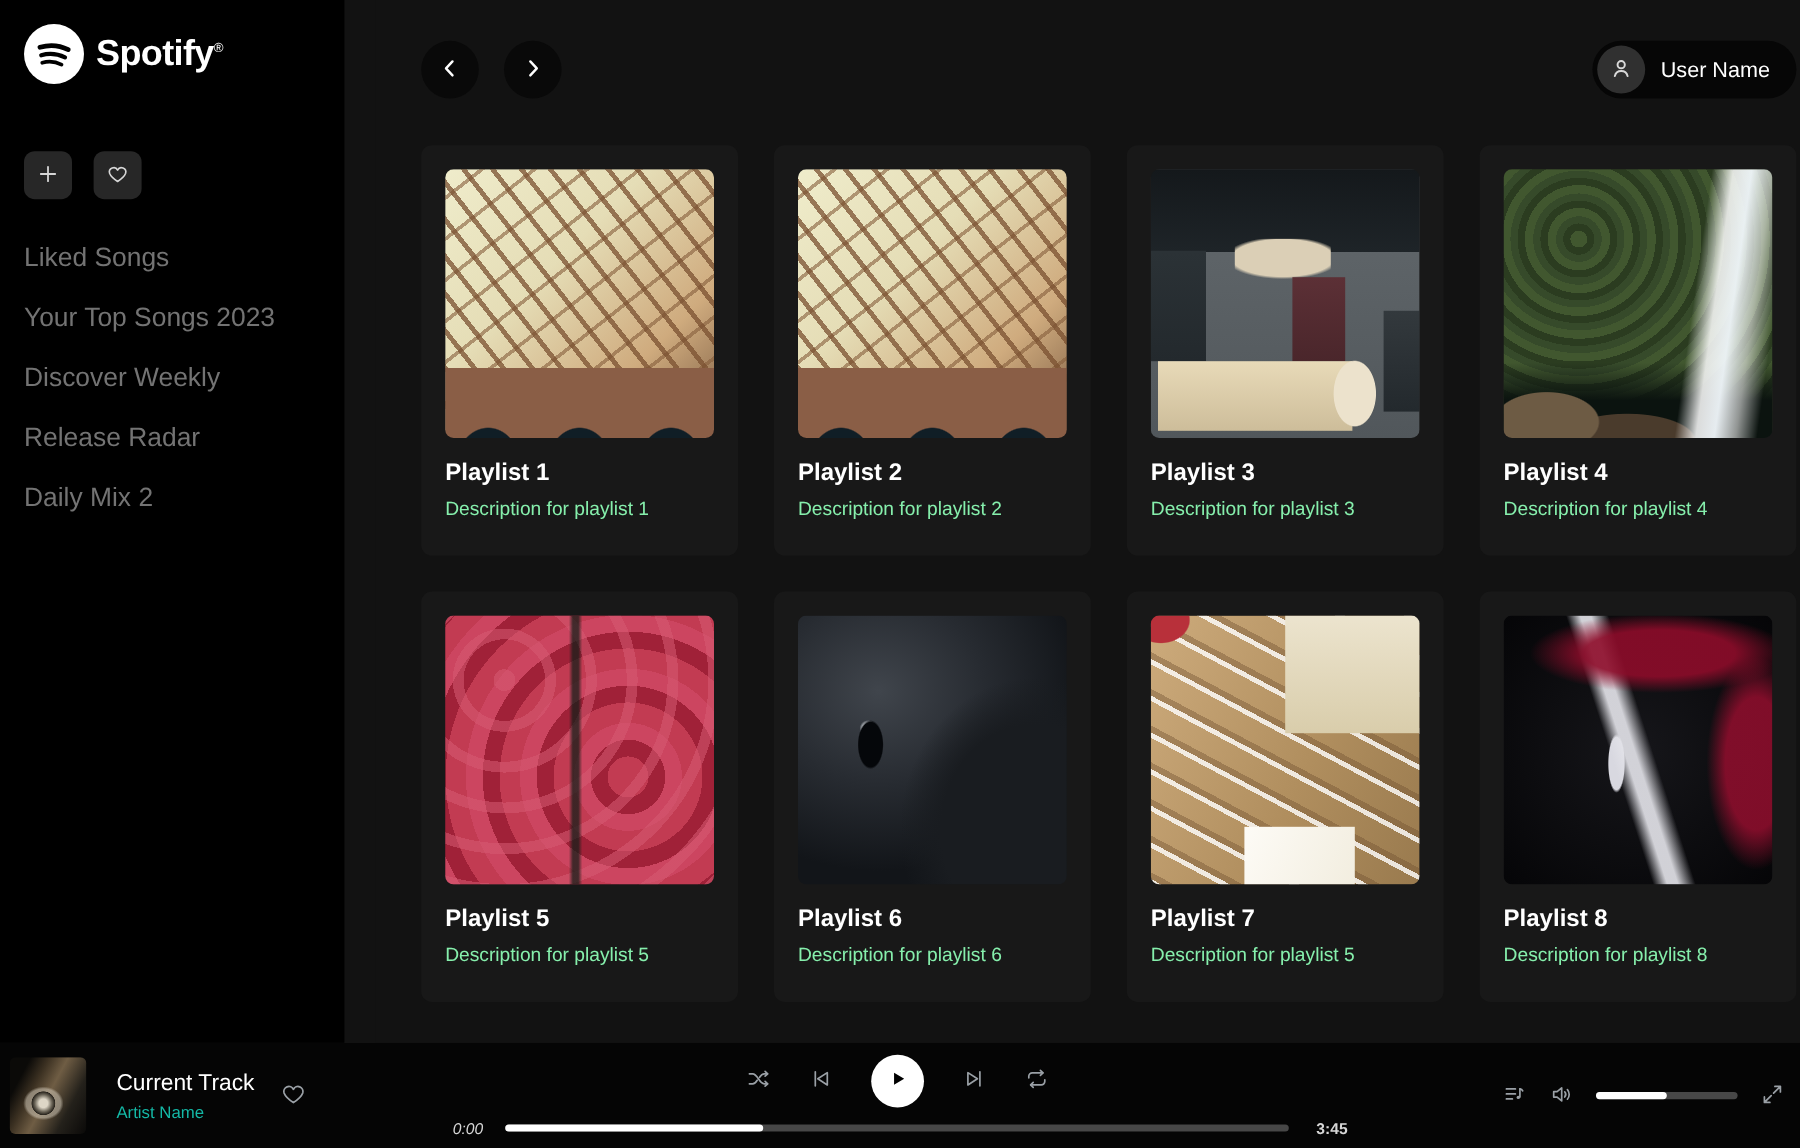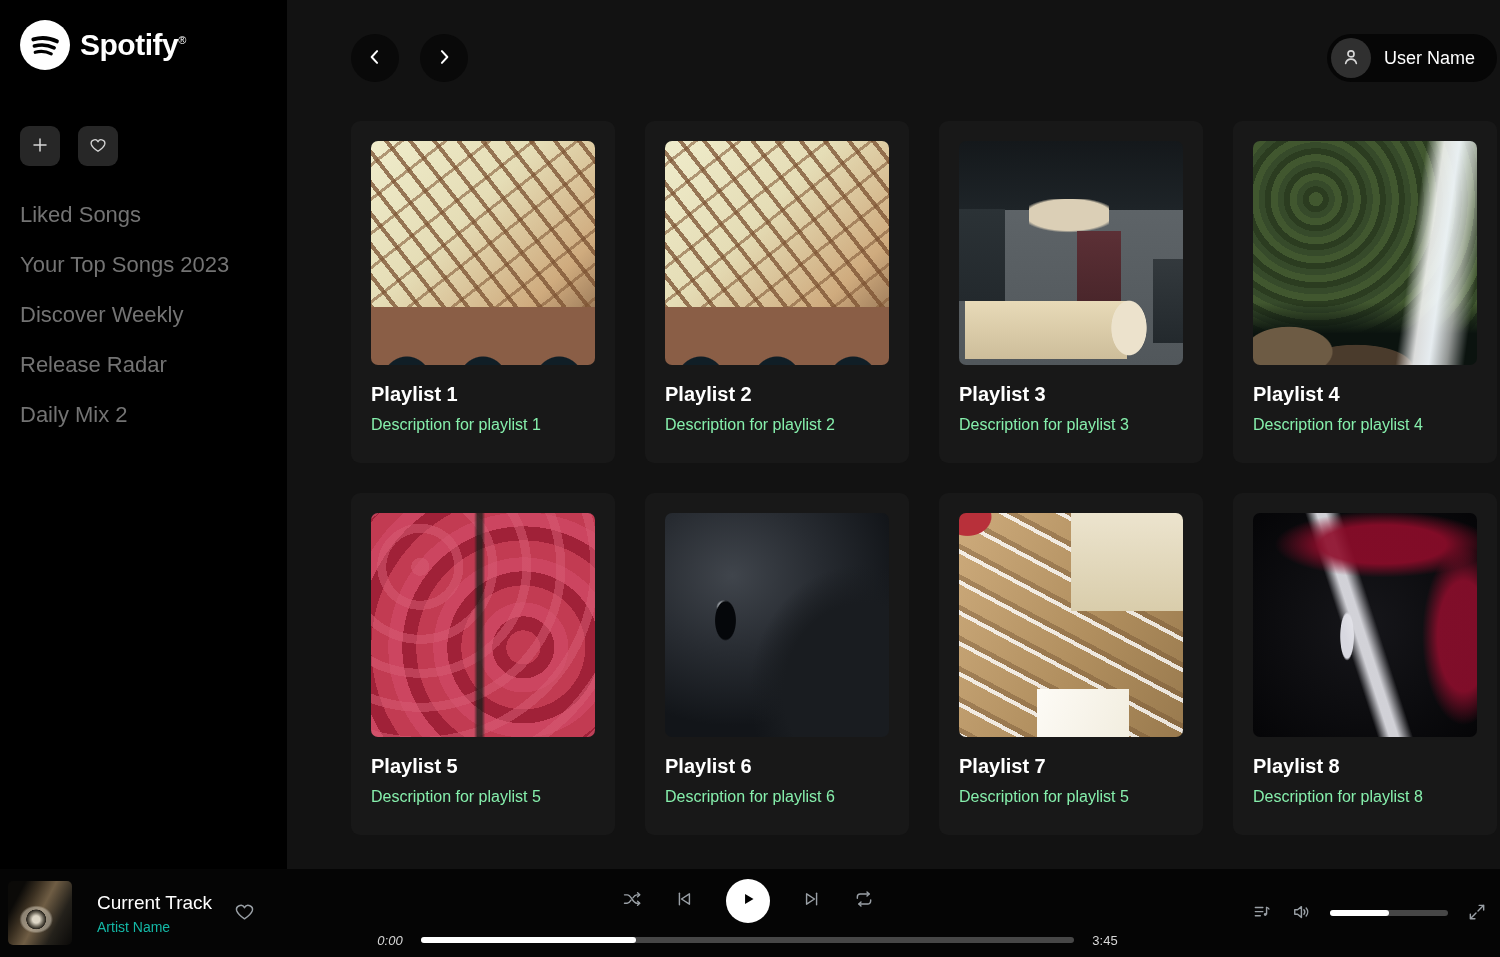--- a/index.html
+++ b/index.html
@@ -128,21 +128,21 @@
   .player-center { display:flex; flex-direction:column; align-items:center; }
   .controls { display:flex; align-items:center; gap:32px; }
   .ctrl-btn { background:none; border:none; color:#9aa0a6; display:flex; align-items:center;
               justify-content:center; cursor:pointer; }
   .ctrl-btn svg { width:20px; height:20px; }
   .play-btn { width:44px; height:44px; border-radius:50%; background:#fff; border:none;
               display:flex; align-items:center; justify-content:center; cursor:pointer; }
   .play-btn svg { width:22px; height:22px; color:#000; }
   .progress-row { display:flex; align-items:center; gap:13px; margin-top:10px; }
   .time { font-size:13px; color:#d7d7d7; width:36px; }
-  .time.total { text-align:center; }
+  .time.total { text-align:right;font-weight:bold; }
   .progress-track { width:653px; height:6px; border-radius:3px; background:#474747; cursor:pointer; }
   .progress-fill { height:100%; border-radius:3px; background:#fff; }
 
   .player-right { display:flex; align-items:center; gap:19px; width:330px; justify-content:flex-end; }
   .player-right .ctrl-btn svg { width:20px; height:20px; }
   .volume-track { width:118px; height:6px; border-radius:3px; background:#474747; cursor:pointer; }
   .volume-fill { height:100%; border-radius:3px; background:#fff; }
 </style>
 </head>
 <body>

